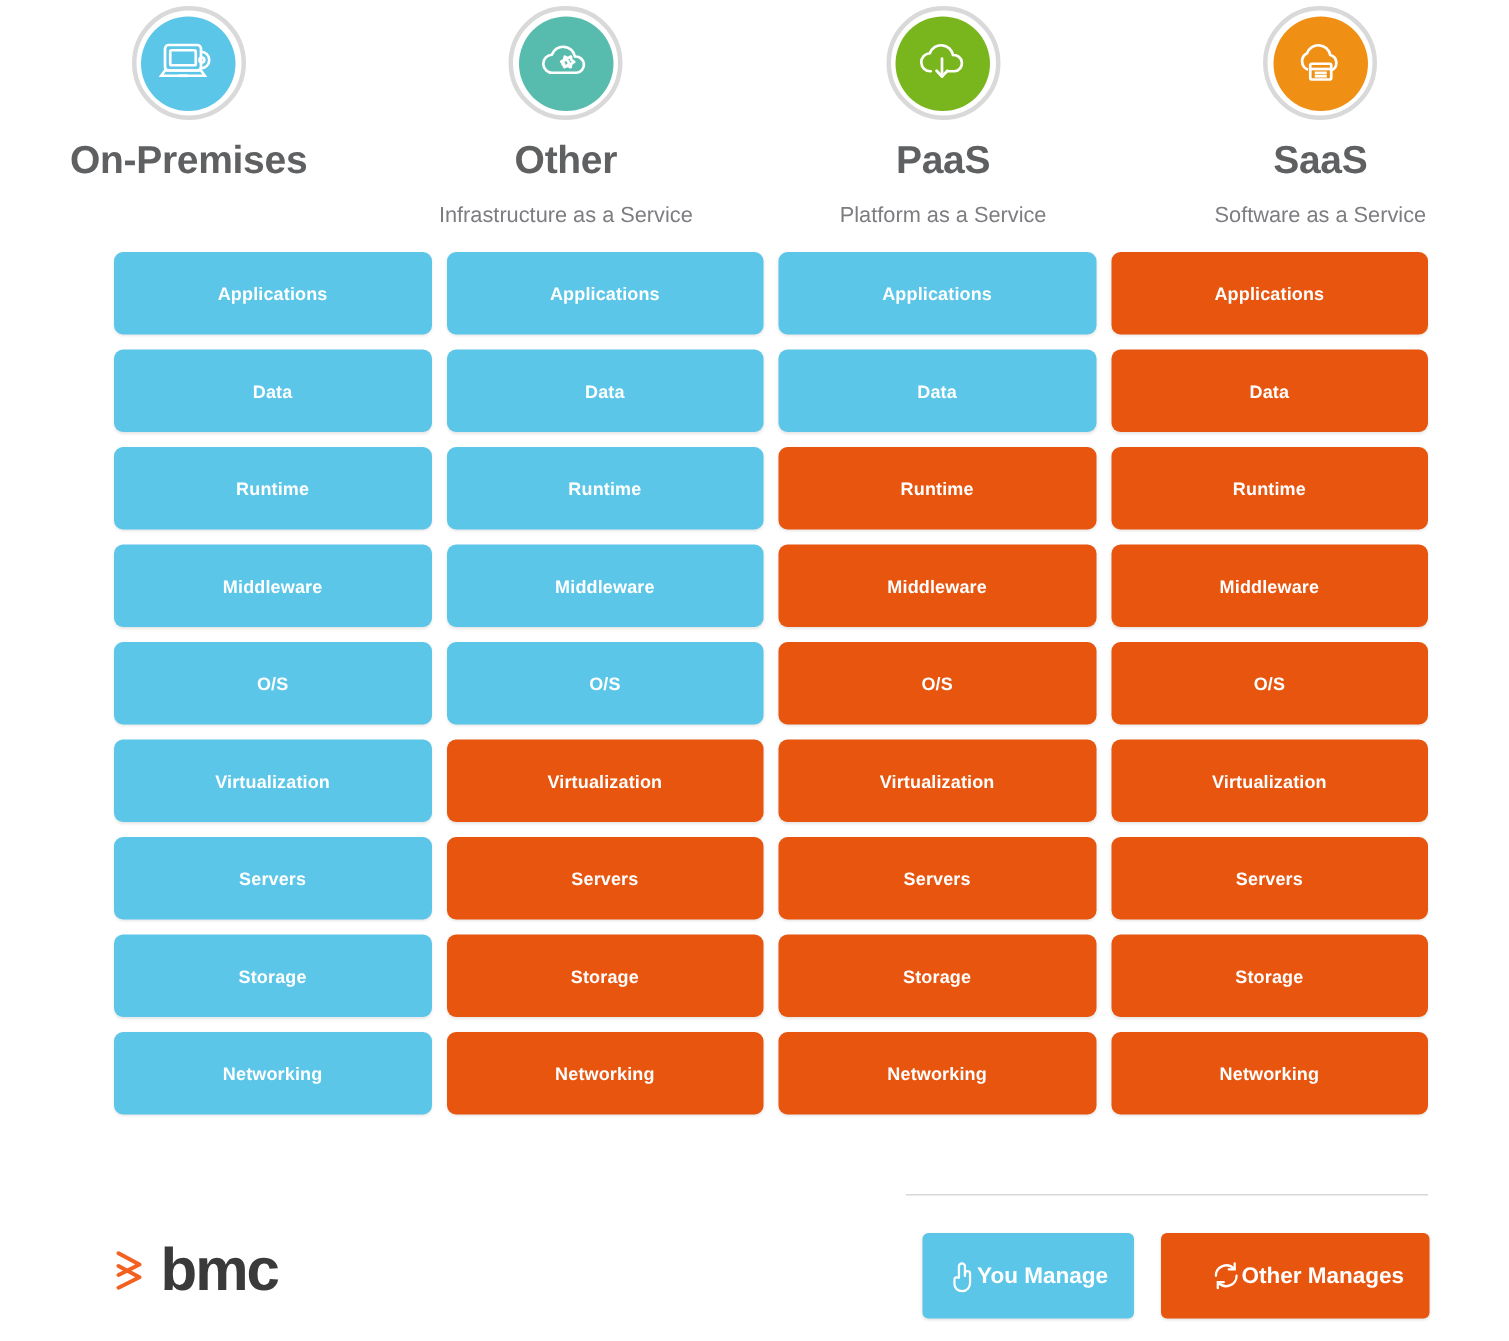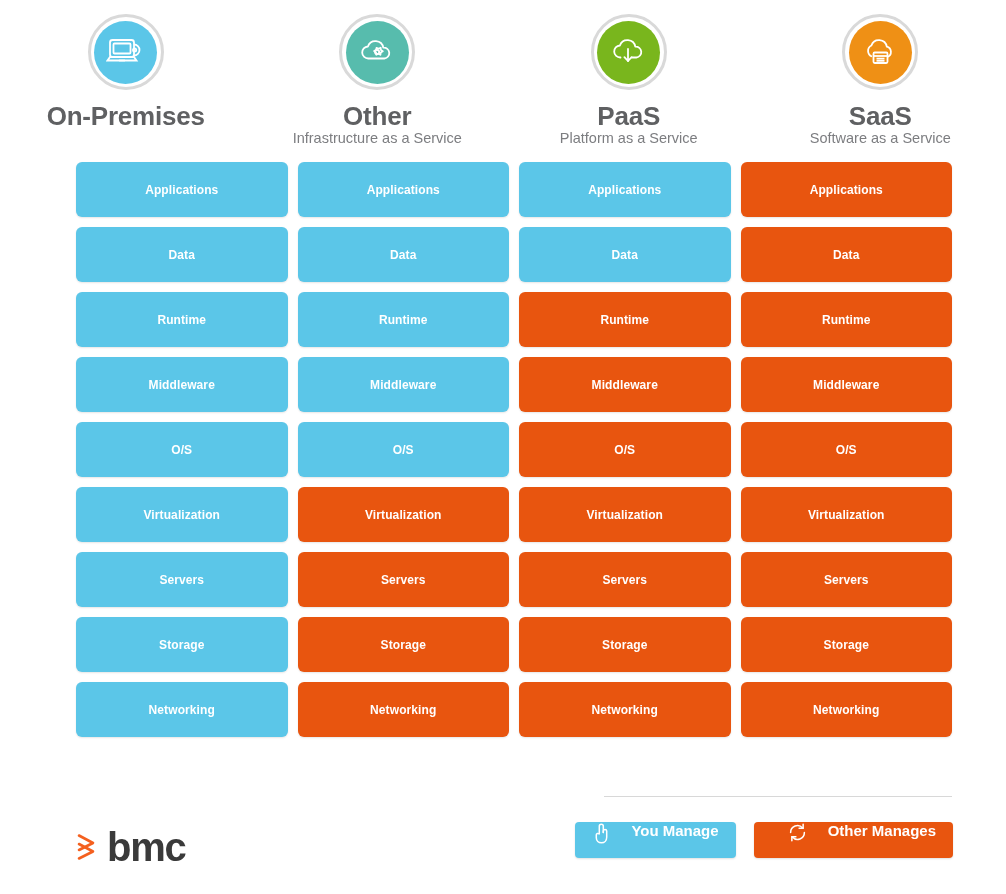--- a/index.html
+++ b/index.html
@@ -12,21 +12,21 @@
     height: 894px;
     font-family: "Liberation Sans", sans-serif;
     overflow: hidden;
     position: relative;
   }
 
   
   .header-row {
     display: flex;
     width: 1006px;
-    padding-top: 14px;
+    padding-top: 4px;
     box-sizing: border-box;
   }
   .header-col {
     flex: 1 1 0;
     display: flex;
     flex-direction: column;
     align-items: center;
   }
   .icon-ring {
     width: 76px;
@@ -51,21 +51,21 @@
 
   .col-title {
     margin-top: 13px;
     font-size: 26px;
     font-weight: bold;
     color: #5f6062;
     letter-spacing: -0.2px;
     line-height: 1.05;
   }
   .col-sub {
-    margin-top: 0;
+    margin-top: 16px;
     font-size: 14.5px;
     color: #7c7d80;
     line-height: 1.2;
     height: 18px;
   }
 
   
   .grid {
     margin-top: 14px;
     width: 1006px;
@@ -127,25 +127,25 @@
     line-height: 1;
   }
   .legend {
     position: absolute;
     right: 53px;
     top: 38px;
     display: flex;
     gap: 18px;
   }
   .legend-btn {
-    height: 36px;
+    height: 57px;
     border-radius: 4px;
     display: flex;
-    align-items: flex-start;
-    gap: 20px;
+    align-items: center;
+    gap: 0;
     padding: 0 17px;
     color: #ffffff;
     font-size: 15px;
     font-weight: bold;
     box-shadow: 0 1px 2px rgba(0,0,0,0.12);
     white-space: nowrap;
   }
   .legend-btn.you   { background: #5bc6e8; }
   .legend-btn.other { background: #e8550f; padding-left: 33px; }
   .legend-btn svg { display: block; flex: none; }

